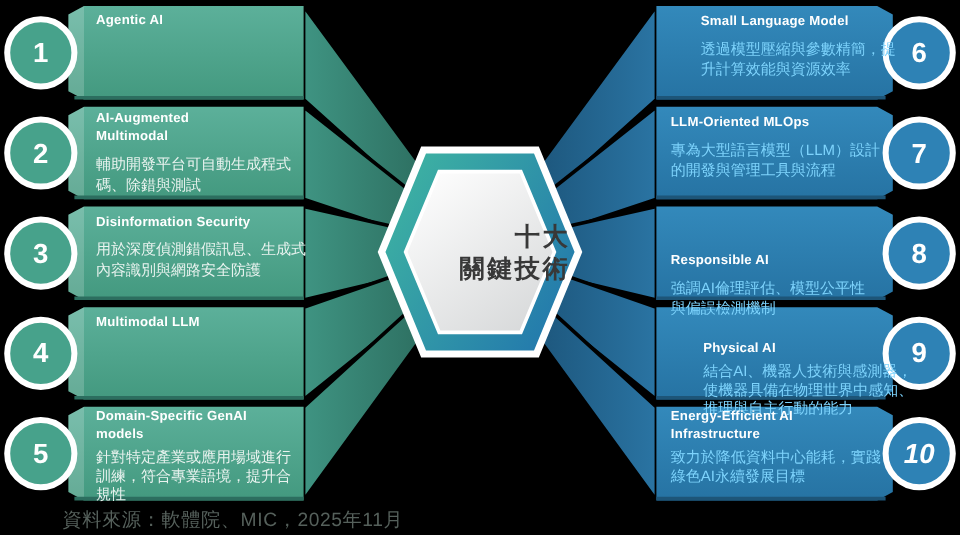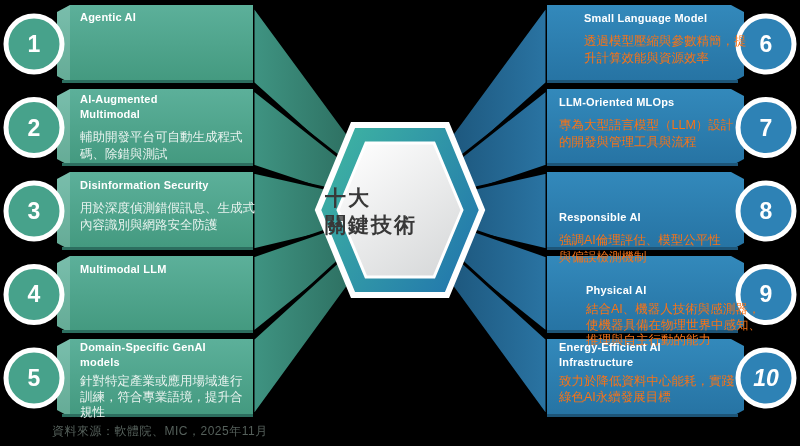--- a/index.html
+++ b/index.html
@@ -11,32 +11,32 @@
   .card-text{position:absolute;width:198px;color:#fff;}
   .title{
     font-weight:bold;font-size:11px;line-height:15px;color:#ffffff;
     white-space:pre-line;letter-spacing:.2px;
   }
   .desc{
     font-size:12.5px;line-height:17px;color:#e9f3ef;margin-top:7px;
     white-space:pre-line;
   }
   .desc.tight{line-height:15.5px;margin-top:4px;}
-  .right .desc{color:#f97316;}
+  .right .desc{color:#7dd3fc;}
   .num{
     position:absolute;width:38px;text-align:center;
     font-weight:bold;font-size:23px;color:#fff;line-height:26px;
   }
   .center-label{
-    position:absolute;left:325px;top:184px;width:150px;text-align:left;
+    position:absolute;left:325px;top:184px;width:150px;text-align:right;
     font-weight:bold;font-size:21px;line-height:27px;color:#383838;
     letter-spacing:2px;white-space:pre-line;
   }
   .footer{
-    position:absolute;left:52px;top:423px;font-size:12px;color:#55605b;
+    position:absolute;left:52px;top:423px;font-size:16px;color:#55605b;
     letter-spacing:.5px;
   }
 </style>
 </head>
 <body>
 
 <div class="stage">
 
   <svg width="800" height="446" viewBox="0 0 800 446">
     <defs>

